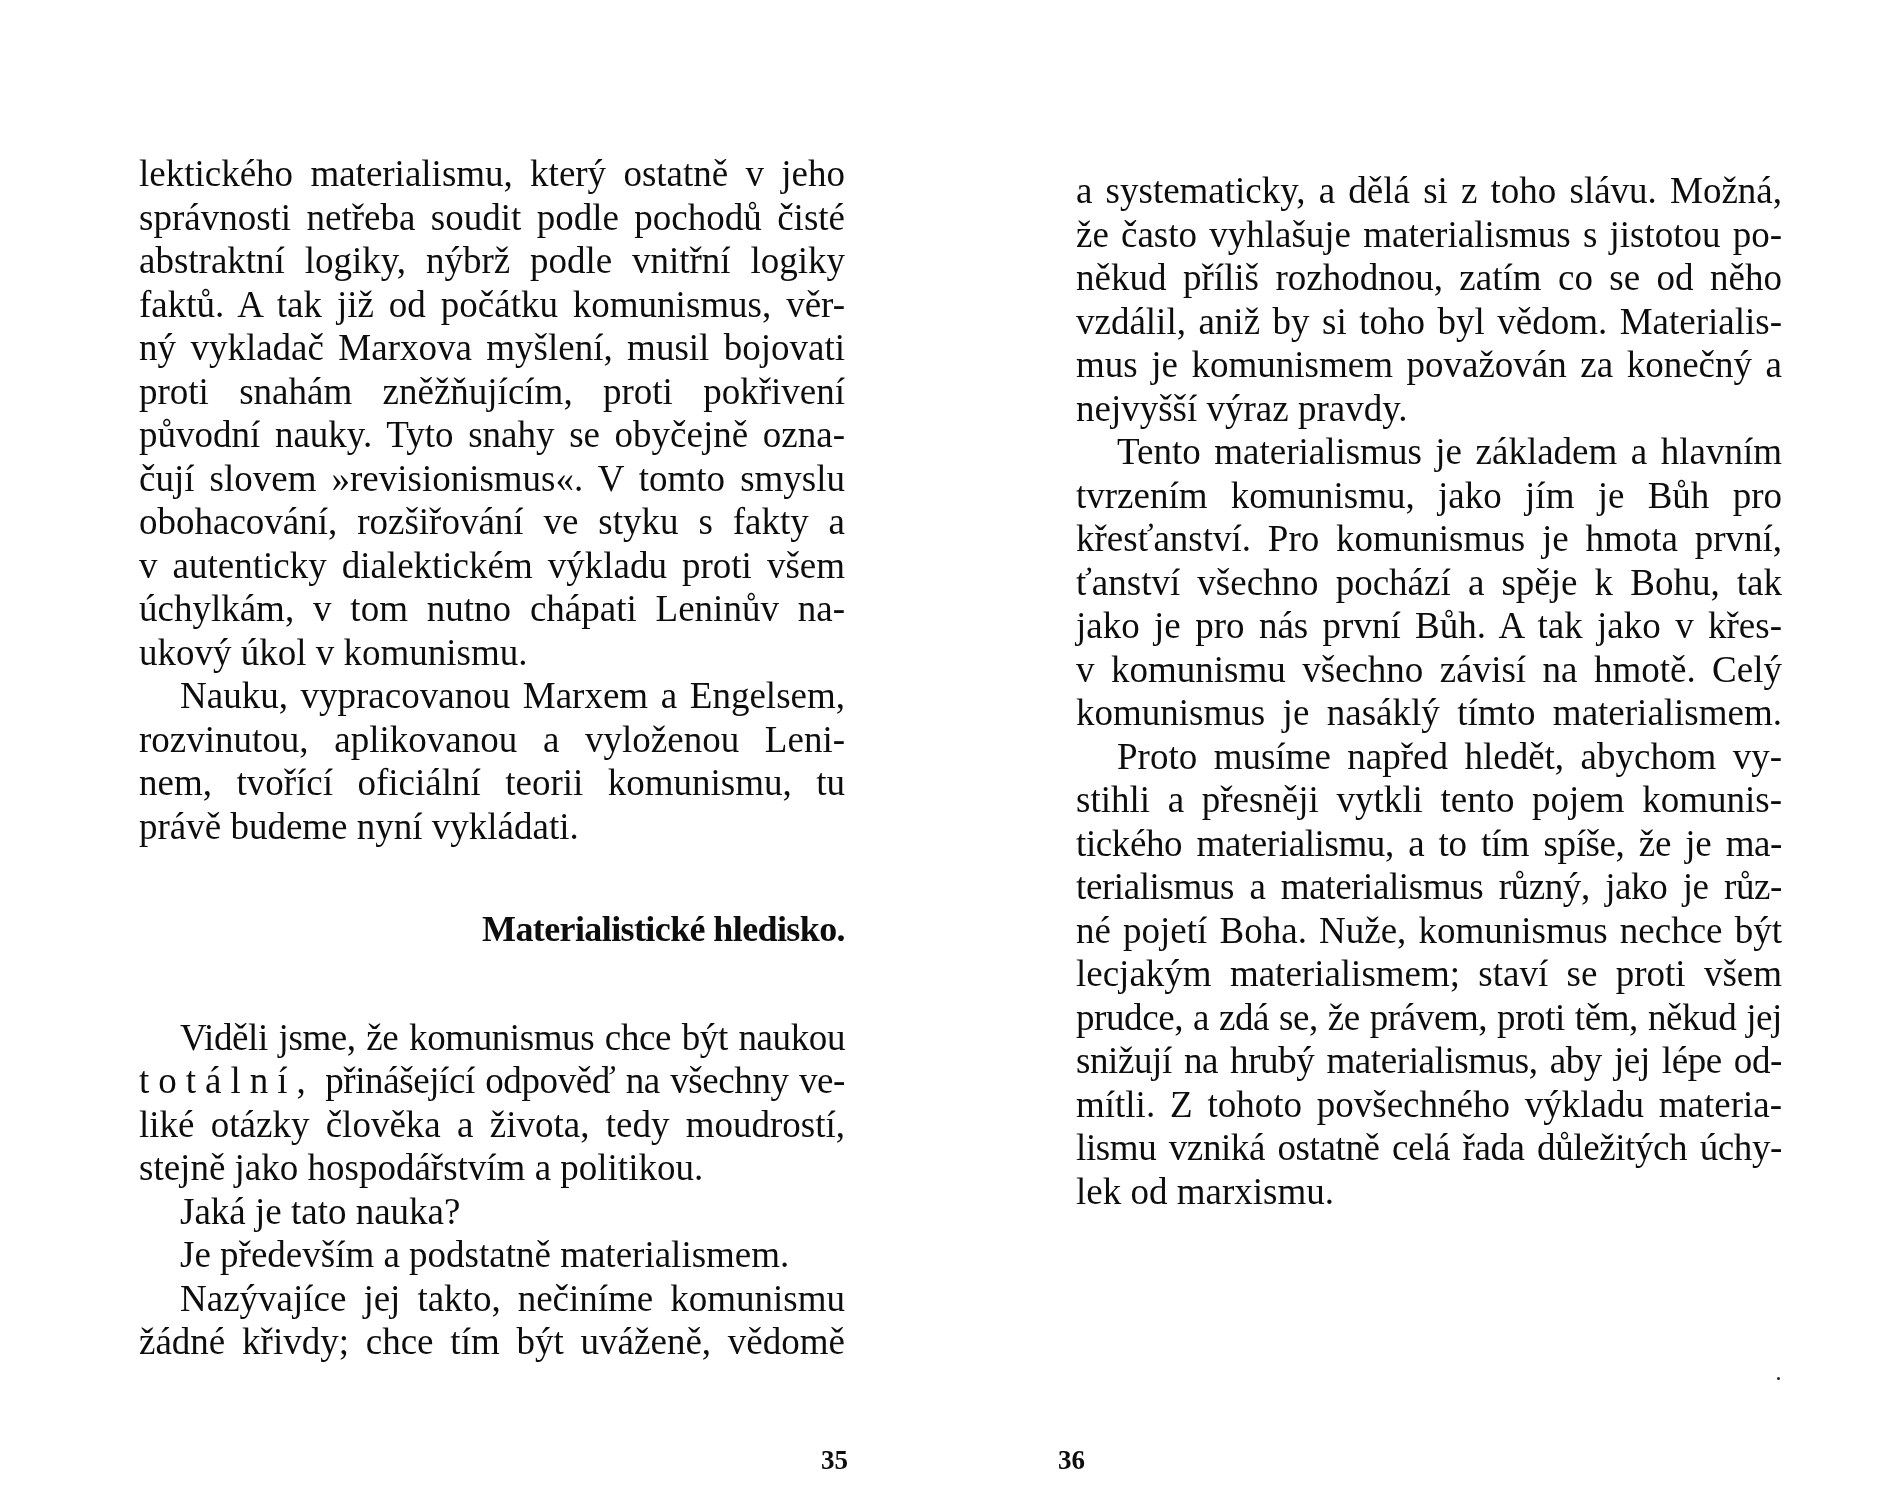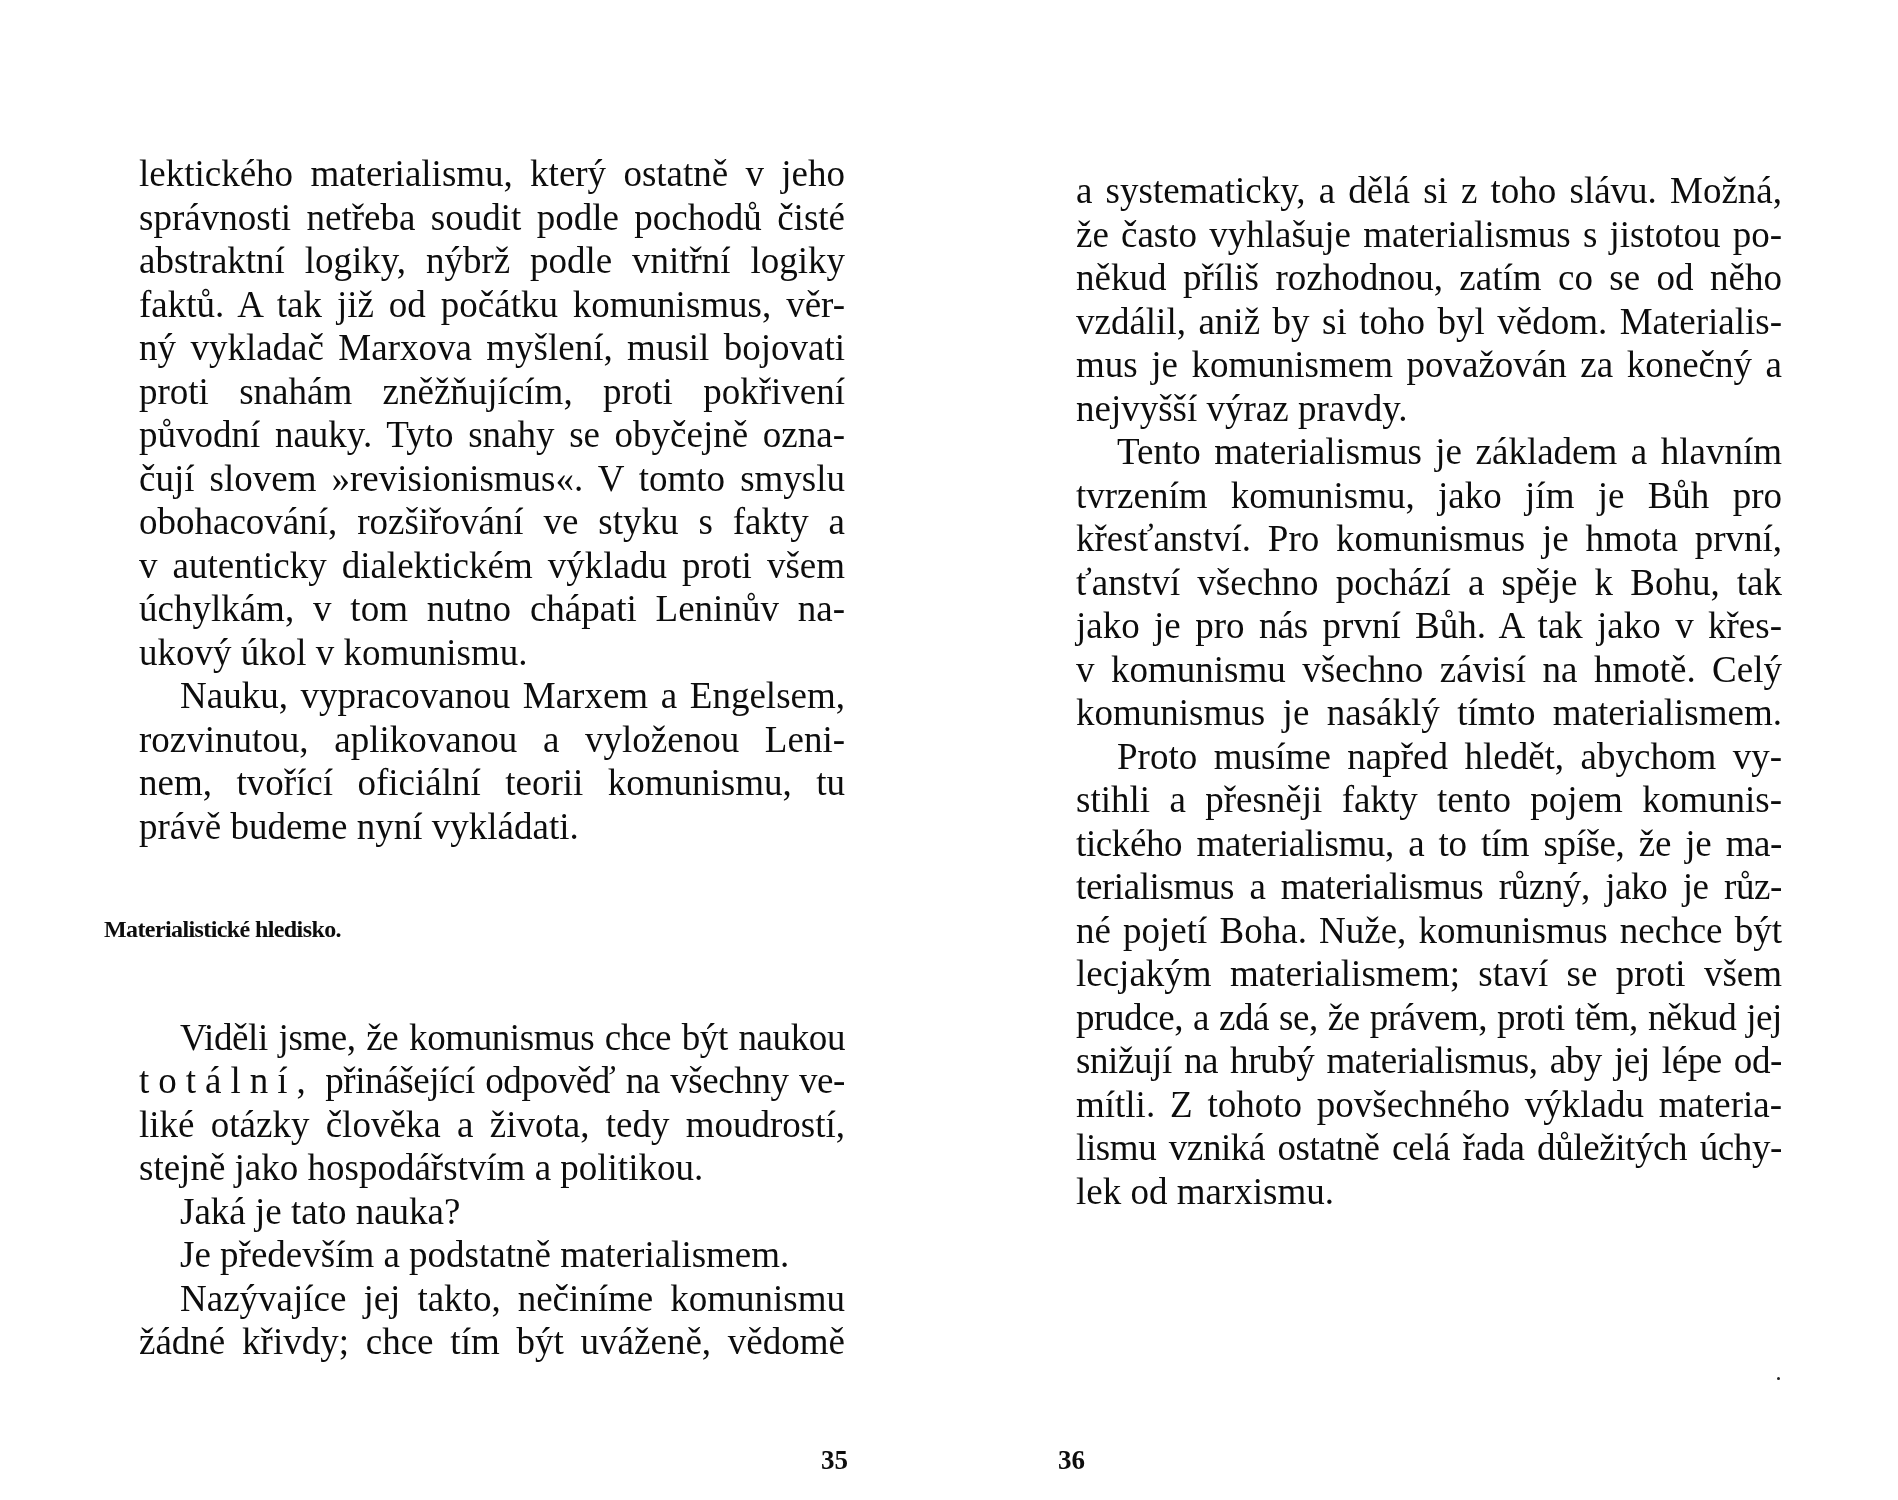--- a/index.html
+++ b/index.html
@@ -45,23 +45,23 @@
     .line.last {
       text-align: left;
       text-align-last: left;
     }
     .line.indent { padding-left: 41px; }
     .line.tight { letter-spacing: -0.4px; }
     .spaced { letter-spacing: 9px; }
 
     .heading {
       display: block;
-      text-align: left;
+      text-align: right;
       font-weight: bold;
-      font-size: 24px;
+      font-size: 36px;
       letter-spacing: -0.6px;
       height: 43.5px;
       margin: 60px 0 64px 0;
     }
 
     .page-number {
       position: absolute;
       top: 1440px;
       font-size: 27px;
       font-weight: bold;
@@ -150,21 +150,21 @@
       <span class="line">tvrzením komunismu, jako jím je Bůh pro</span>
       <span class="line">křesťanství. Pro komunismus je hmota první,</span>
       <span class="line">ťanství všechno pochází a spěje k Bohu, tak</span>
       <span class="line">jako je pro nás první Bůh. A tak jako v křes-</span>
       <span class="line">v komunismu všechno závisí na hmotě. Celý</span>
       <span class="line">komunismus je nasáklý tímto materialismem.</span>
     </div>
 
     <div>
       <span class="line indent">Proto musíme napřed hledět, abychom vy-</span>
-      <span class="line">stihli a přesněji fakty tento pojem komunis-</span>
+      <span class="line">stihli a přesněji vytkli tento pojem komunis-</span>
       <span class="line tight">tického materialismu, a to tím spíše, že je ma-</span>
       <span class="line tight">terialismus a materialismus různý, jako je růz-</span>
       <span class="line">né pojetí Boha. Nuže, komunismus nechce být</span>
       <span class="line">lecjakým materialismem; staví se proti všem</span>
       <span class="line tight">prudce, a zdá se, že právem, proti těm, někud jej</span>
       <span class="line tight">snižují na hrubý materialismus, aby jej lépe od-</span>
       <span class="line">mítli. Z tohoto povšechného výkladu materia-</span>
       <span class="line tight">lismu vzniká ostatně celá řada důležitých úchy-</span>
       <span class="line last">lek od marxismu.</span>
     </div>

